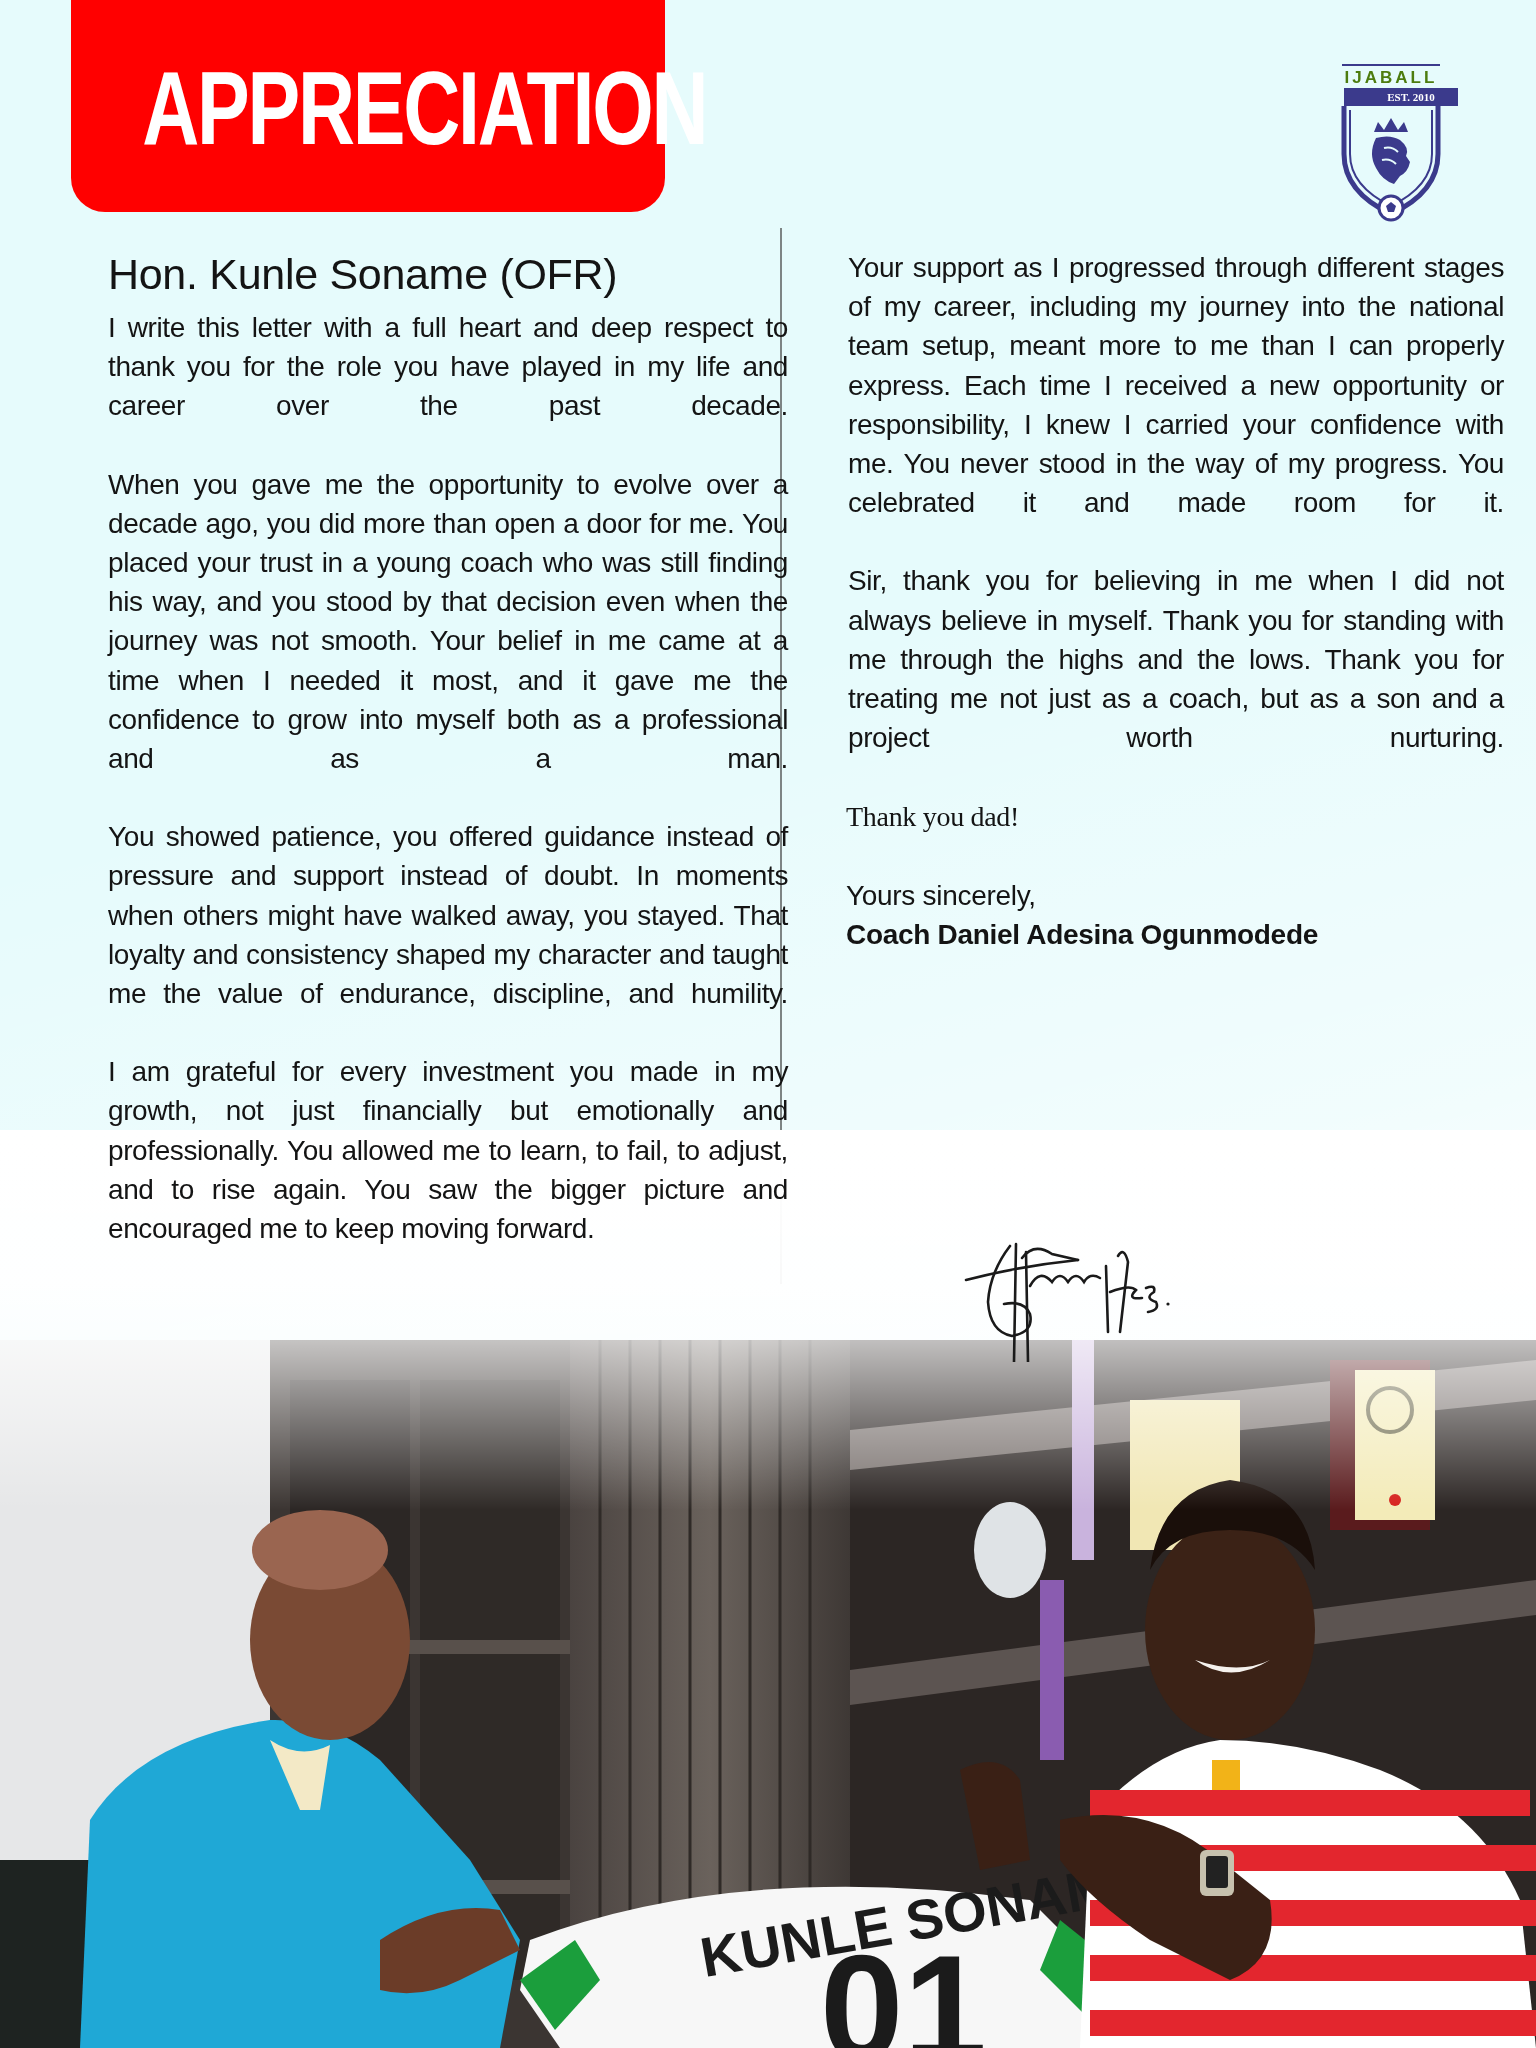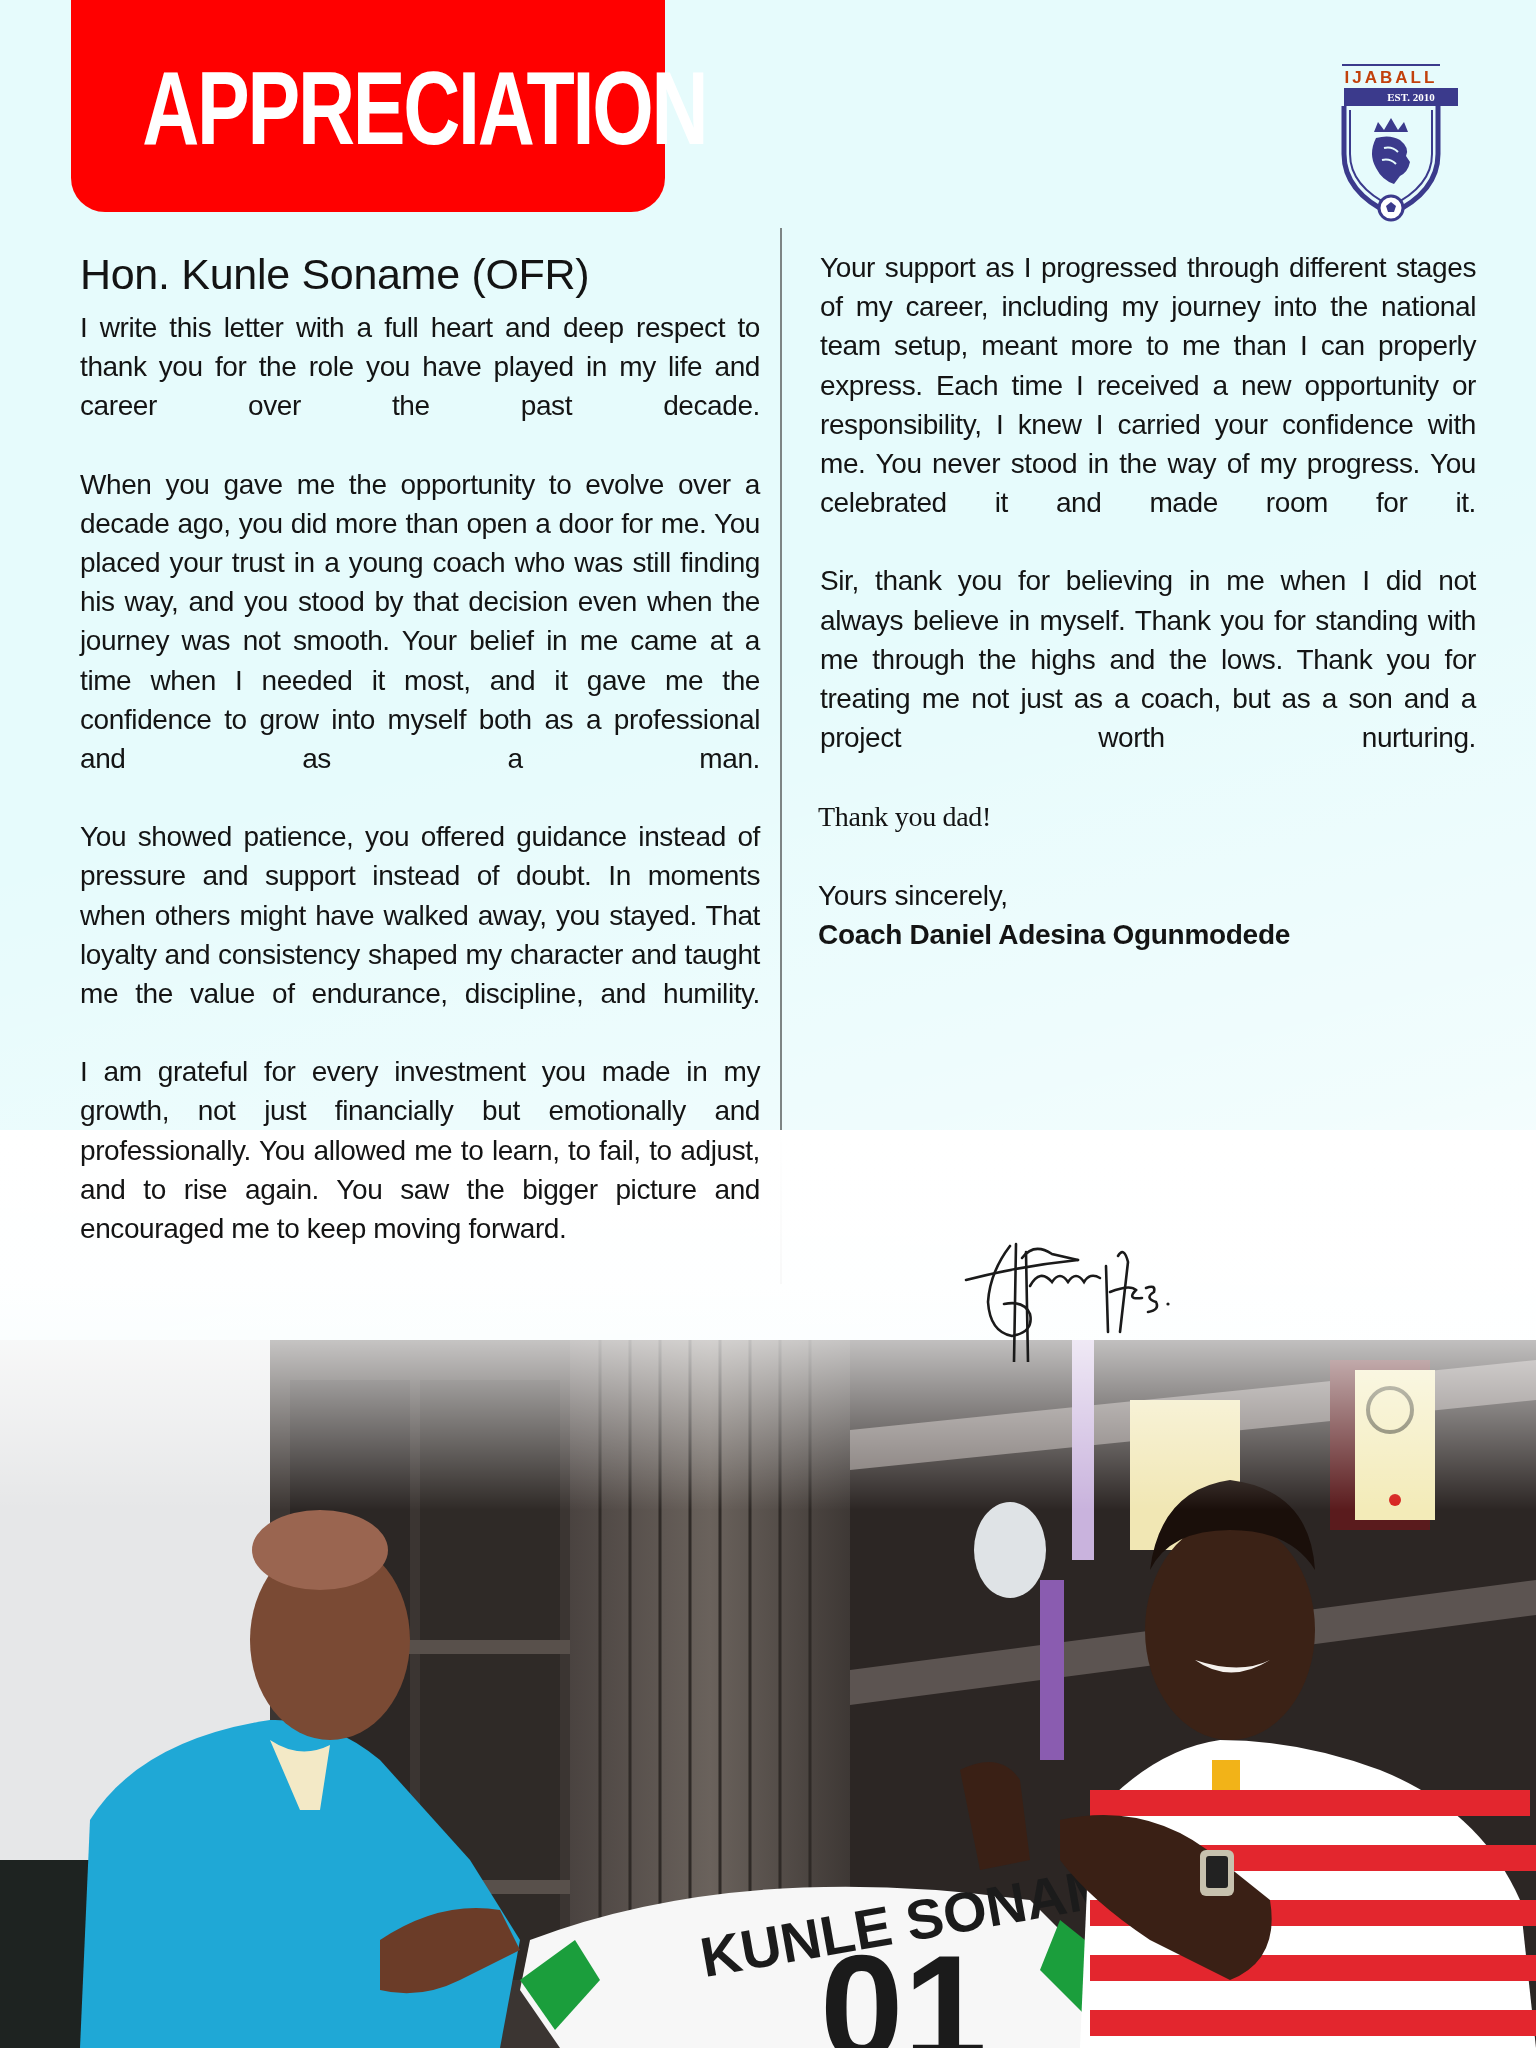--- a/index.html
+++ b/index.html
@@ -24,31 +24,31 @@
     text-align: center; color: #fff;
     font-family: "Liberation Sans Narrow", "Liberation Sans", sans-serif;
     font-weight: bold; font-size: 104px; line-height: 104px;
     letter-spacing: -3px;
     transform: scaleX(0.76); transform-origin: center;
   }
   
   .logo { position: absolute; left: 1336px; top: 64px; width: 110px; height: 160px; }
   .logo-name {
     position: absolute; top: 4px; left: 0; width: 110px; text-align: center;
-    color: #c2410c; font-weight: bold; font-size: 17px; letter-spacing: 3px;
+    color: #4d7c0f; font-weight: bold; font-size: 17px; letter-spacing: 3px;
   }
   .logo-est {
     position: absolute; top: 24px; left: 8px; width: 94px; height: 18px;
     background: #3b3a8c; color: #fff; text-align: center;
     font-family: "Liberation Serif", serif; font-size: 11px; line-height: 18px; font-weight: bold; padding-left: 20px;
   }
   
   .divider { position: absolute; left: 780px; top: 228px; width: 2px; height: 1056px; background: #7d8484; }
   
-  .col { position: absolute; font-size: 28px; line-height: 39.2px; }
+  .col { position: absolute; font-size: 28px; line-height: 39.2px; margin-left: 28px; }
   .col-left { left: 80px; top: 246px; width: 680px; }
   .col-right { left: 820px; top: 248px; width: 656px; }
   .recipient { font-size: 43px; line-height: 56px; margin: 0 0 6px 0; font-weight: normal; letter-spacing: -0.3px; }
   .para { margin: 0 0 39px 0; text-align: justify; text-align-last: justify; letter-spacing: -0.4px; }
   .para.last-left { text-align-last: left; }
   .closing p { margin: 0; letter-spacing: -0.3px; }
   .thanks { margin-top: 40px !important; font-family: Liberation Serif, serif; }
   .sincerely { margin-top: 39px !important; }
   .bold { font-weight: bold; }
   .signature { position: absolute; left: 960px; top: 1232px; width: 220px; height: 130px; }

